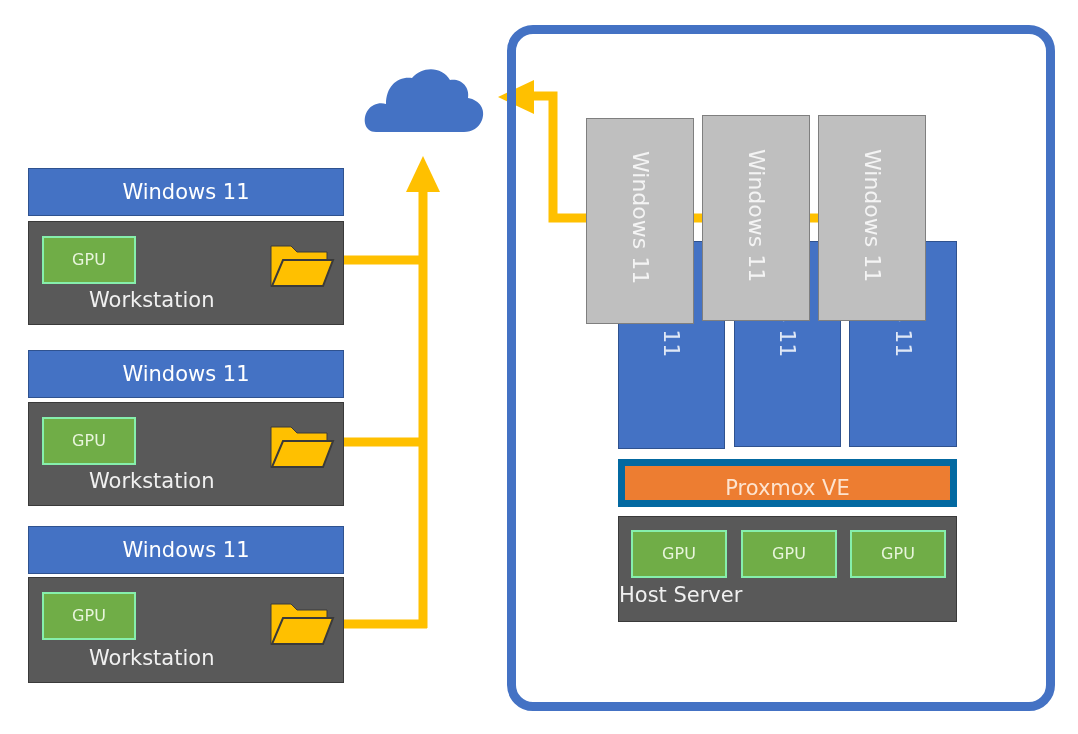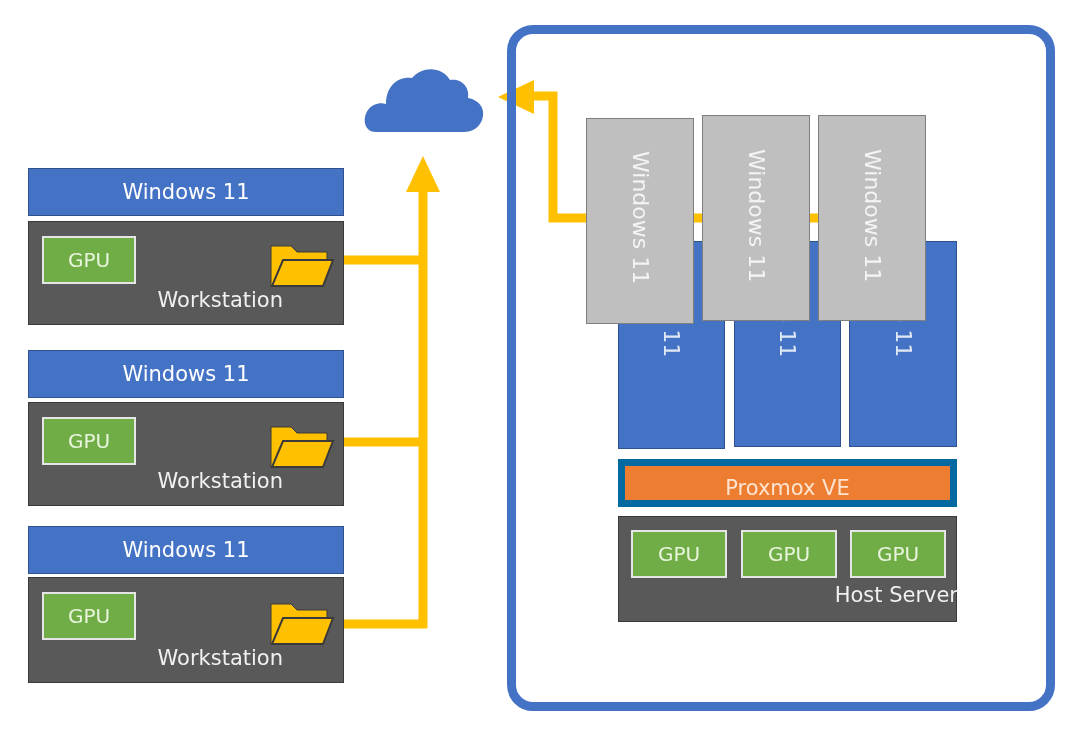--- a/index.html
+++ b/index.html
@@ -4,23 +4,23 @@
 <style>
   html, body { margin:0; padding:0; background:#ffffff; }
   body { width:1078px; height:734px; position:relative; overflow:hidden;
          font-family:"DejaVu Sans", "Liberation Sans", sans-serif; }
   .abs { position:absolute; box-sizing:border-box; }
 
   
   .ws-os { background:#4472c4; color:#ffffff; font-size:21px; text-align:center;
            line-height:46px; border:1px solid #2f528f; }
   .ws-hw { background:#595959; border:1px solid #3a3a3a; }
-  .gpu { background:#70ad47; color:#e8f5dc; border:2px solid #e5e5e5;
-         font-size:20px; text-align:center; }
-  .ws-label { color:#f0f0f0; font-size:21px; text-align:right; }
+  .gpu { background:#70ad47; color:#e8f5dc; border:2px solid #86efac;
+         font-size:16px; text-align:center; }
+  .ws-label { color:#f0f0f0; font-size:21px; text-align:left; }
 
   
   .vm-blue { background:#4472c4; border:1px solid #2f528f; overflow:hidden; }
   .vm-gray { background:#bfbfbf; border:1px solid #7f7f7f; overflow:hidden; }
   .vtext { position:absolute; left:50%; top:0; white-space:nowrap;
            writing-mode:vertical-rl; font-size:22px; transform:translateX(-50%); }
   .vm-blue .vtext { color:#dfe7f5; }
   .vm-gray .vtext { color:#f4f4f4; }
 
   .proxmox { background:#ed7d31; color:#fde4d0; border:7px solid #0369a1;
@@ -109,14 +109,14 @@
 <div class="abs vm-gray" style="left:818px;top:115px;width:108px;height:206px;">
   <span class="vtext" style="top:33px;">Windows 11</span>
 </div>
 
 <div class="abs proxmox" style="left:618px;top:459px;width:339px;height:48px;">Proxmox VE</div>
 
 <div class="abs host" style="left:618px;top:516px;width:339px;height:106px;">
   <div class="abs gpu" style="left:12px;top:13px;width:96px;height:48px;line-height:44px;">GPU</div>
   <div class="abs gpu" style="left:122px;top:13px;width:96px;height:48px;line-height:44px;">GPU</div>
   <div class="abs gpu" style="left:231px;top:13px;width:96px;height:48px;line-height:44px;">GPU</div>
-  <div class="abs ws-label" style="left:0;top:66px;width:339px;padding-left:14px;">Host Server</div>
+  <div class="abs ws-label" style="left:0;top:66px;width:339px;">Host Server</div>
 </div>
 
 </body></html>

